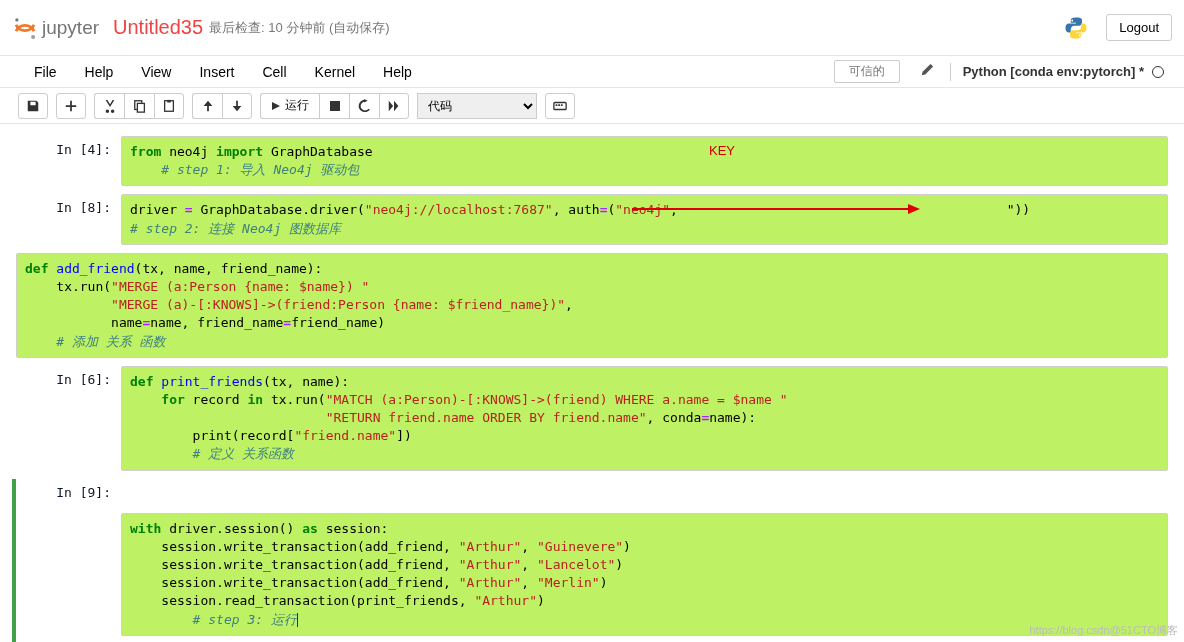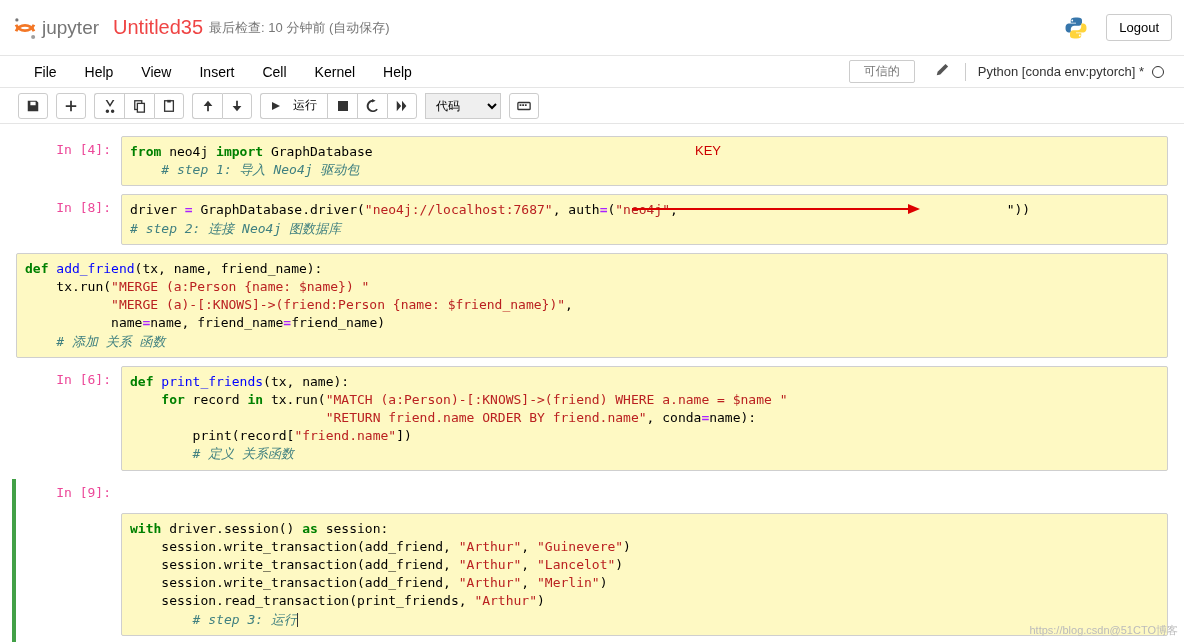--- a/index.html
+++ b/index.html
@@ -10,46 +10,46 @@
 .logo-text { font-size: 19px; color: #757575; font-weight: 300; }
 .title { font-size: 20px; color: #ef4444; margin-left: 14px; }
 .checkpoint { font-size: 13px; color: #777; margin-left: 6px; }
 .spacer { flex: 1; }
 .py-icon { width: 24px; height: 24px; margin-right: 18px; }
 .logout-btn { border: 1px solid #ccc; background: #fff; padding: 5px 12px; border-radius: 3px; font-size: 13px; cursor: pointer; }
 .menubar { display: flex; align-items: center; padding: 0 20px; border-bottom: 1px solid #e5e5e5; height: 32px; }
 .menu-item { padding: 6px 14px; font-size: 14px; color: #000000; cursor: pointer; }
 .trusted { border: 1px solid #ccc; padding: 2px 14px; font-size: 12px; color: #777; border-radius: 2px; margin-right: 10px; }
 .edit-icon { margin: 0 10px; color: #555; cursor: pointer; }
-.kernel-info { font-size: 13px; color: #333; margin-left: 6px; }
+.kernel-info { font-size: 13px; color: #333; margin-left: 6px; font-weight: bold; }
 .kernel-circle { width: 12px; height: 12px; border: 1px solid #333; border-radius: 50%; display: inline-block; margin-left: 8px; vertical-align: middle; }
 .toolbar { display: flex; align-items: center; padding: 4px 18px; border-bottom: 1px solid #e5e5e5; height: 36px; gap: 0; }
 .tb-btn { border: 1px solid #ccc; background: #fff; width: 30px; height: 26px; display: flex; align-items: center; justify-content: center; cursor: pointer; font-size: 12px; }
 .tb-group { display: flex; margin-right: 8px; }
 .tb-group .tb-btn:not(:last-child) { border-right: none; }
 .tb-group .tb-btn:first-child { border-radius: 3px 0 0 3px; }
 .tb-group .tb-btn:last-child { border-radius: 0 3px 3px 0; }
 .tb-group .tb-btn:only-child { border-radius: 3px; border-right: 1px solid #ccc; }
-.run-btn { width: auto; padding: 0 10px; gap: 12px; }
-.cell-type-select { border: 1px solid #ccc; height: 26px; width: 76px; font-size: 12px; padding: 0 6px; margin-right: 8px; }
+.run-btn { width: auto; padding: 0 10px; gap: 4px; }
+.cell-type-select { border: 1px solid #ccc; height: 26px; width: 120px; font-size: 12px; padding: 0 6px; margin-right: 8px; }
 .notebook { padding: 12px 16px; }
 .cell { display: flex; margin-bottom: 8px; }
-.prompt { width: 105px; text-align: right; padding: 6px 10px 0 0; font-family: monospace; font-size: 13px; color: #ec4899; flex-shrink: 0; }
-.input-area { flex: 1; border: 1px solid #cfcfcf; background: #fef9c3; padding: 6px 8px; border-radius: 2px; position: relative; }
+.prompt { width: 105px; text-align: right; padding: 6px 10px 0 0; font-family: monospace; font-size: 13px; color: #0f172a; flex-shrink: 0; }
+.input-area { flex: 1; border: 1px solid #cfcfcf; background: #bef264; padding: 6px 8px; border-radius: 2px; position: relative; }
 .cell.active { border-left: 4px solid #42A047; padding-left: 0; margin-left: -4px; }
 .cell.active .prompt { padding-left: 0; }
 .code { font-family: monospace; font-size: 13px; line-height: 1.4; white-space: pre; }
 .output { flex: 1; font-family: monospace; font-size: 13px; padding: 4px 8px; white-space: pre; }
 .kw { color: #008000; font-weight: bold; }
 .nm { color: #000; }
 .fn { color: #0000FF; }
 .op { color: #AA22FF; font-weight: bold; }
 .str { color: #BA2121; }
 .com { color: #408080; font-style: italic; }
-.key-label { position: absolute; right: 446px; top: 6px; color: #c00; font-size: 13px; font-weight: 500; }
+.key-label { position: absolute; right: 432px; top: 6px; color: #c00; font-size: 13px; font-weight: 500; }
 .arrow-svg { position: absolute; left: 510px; top: 6px; }
 .watermark { position: fixed; right: 6px; bottom: 4px; font-size: 11px; color: #bbb; }
 .cursor { border-left: 1px solid #333; display: inline-block; height: 14px; vertical-align: middle; }
 </style>
 </head>
 <body>
 
 <div class="header">
   <div class="logo">
     <svg class="logo-icon" viewBox="0 0 32 32">

